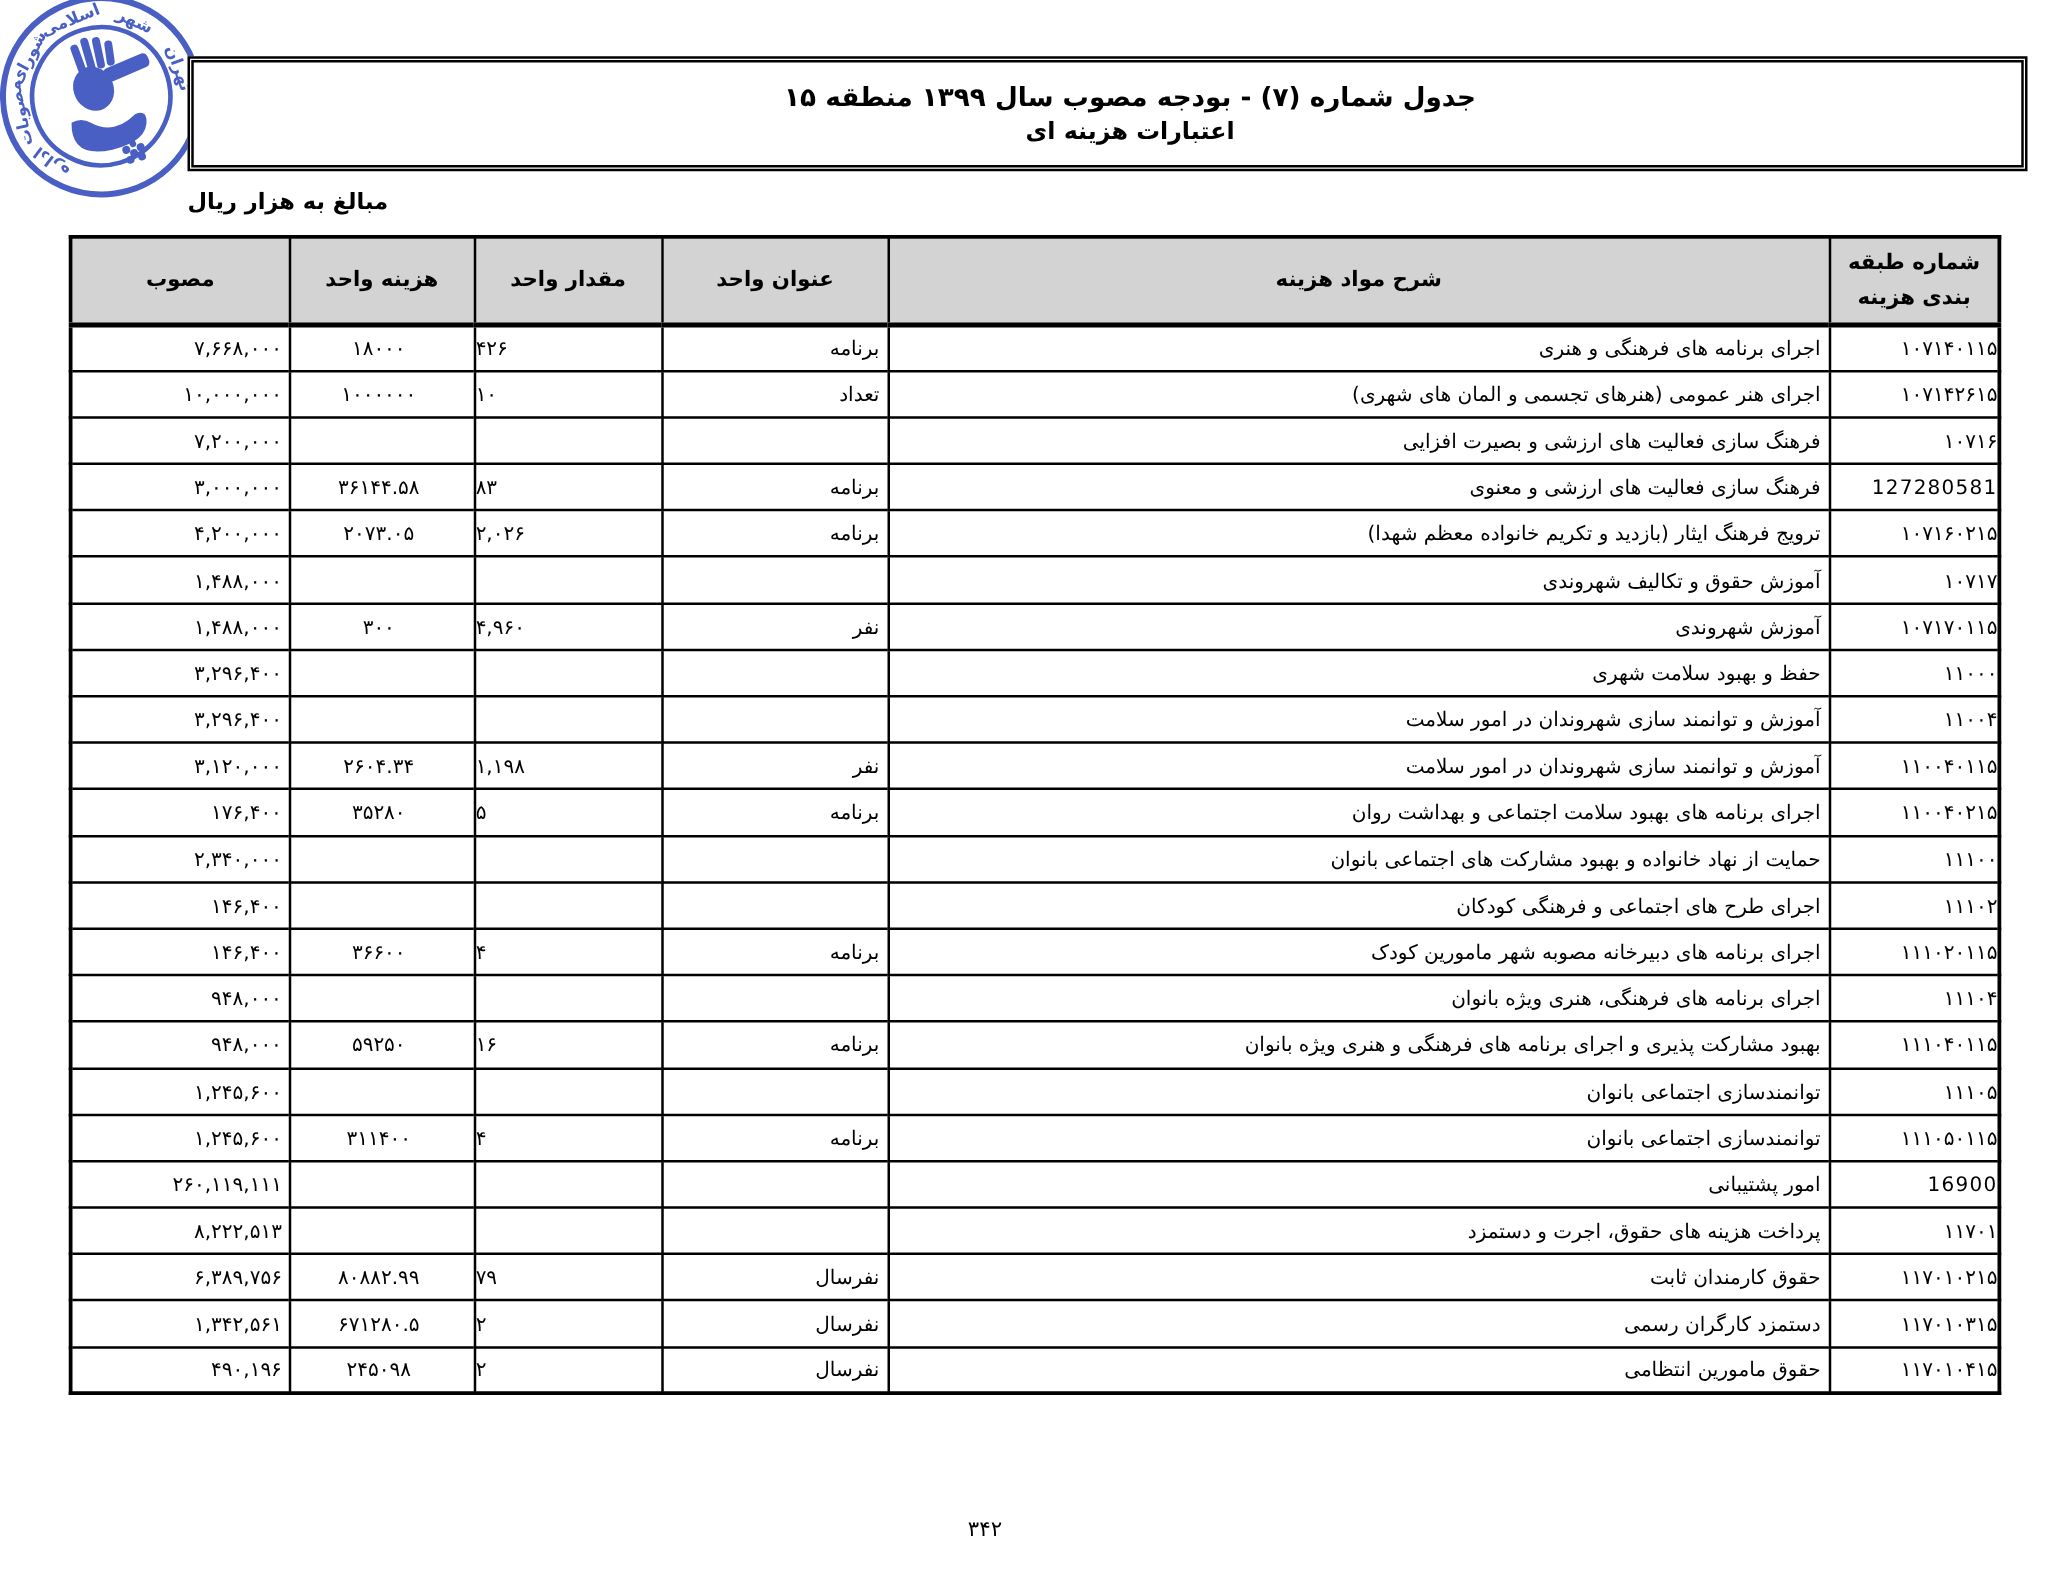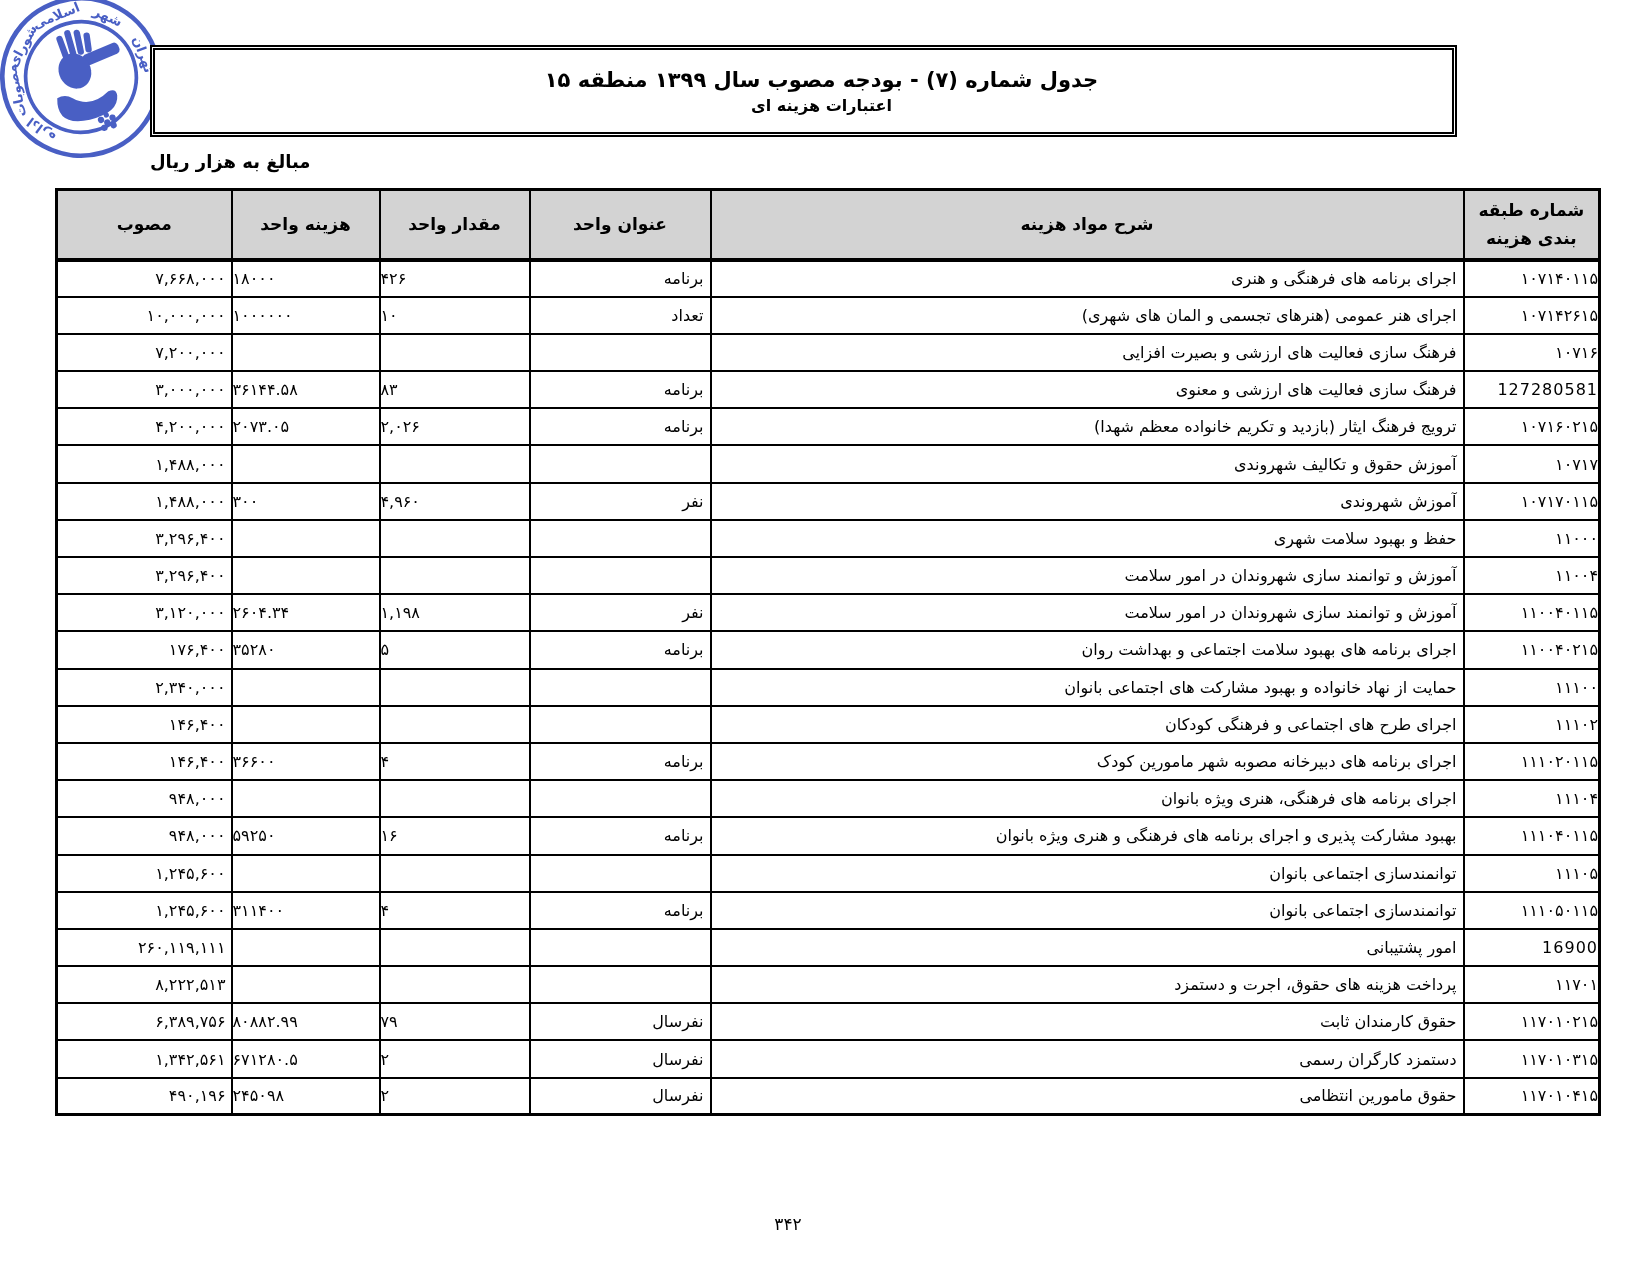--- a/index.html
+++ b/index.html
@@ -14,29 +14,29 @@
   
   .stamp {
     position: absolute; left: -4px; top: -8px;
     width: 170px; height: 170px;
     transform: rotate(-16deg);
     opacity: 0.92;
   }
   
   .title-box {
     position: absolute; left: 150px; top: 45px;
-    width: 1307px; height: 92px;
+    width: 1472px; height: 92px;
     border: 5px double #000;
     display: flex; flex-direction: column;
     align-items: center; justify-content: center;
     gap: 4px;
     background: #fff;
   }
   .title-line1 { font-size: 21px; font-weight: bold; color: #000; transform: translateX(18px); }
-  .title-line2 { font-size: 16px; font-weight: bold; color: #000; transform: translateX(18px); }
+  .title-line2 { font-size: 19px; font-weight: bold; color: #000; transform: translateX(18px); }
   
   .amounts-note {
     position: absolute; left: 150px; top: 151px;
     font-size: 18px; font-weight: bold; color: #000;
     direction: rtl;
   }
   
   table.budget {
     position: absolute; left: 55px; top: 188px;
     width: 1543px;
@@ -58,21 +58,21 @@
     text-align: center;
     border-bottom: 4px solid #000;
     line-height: 1.65;
   }
   table.budget thead th.h-code { white-space: normal; padding: 0 4px; text-align: center; }
   table.budget tbody td { height: 37.2px; font-size: 16px; background: #fff; }
   td.c-code  { text-align: right; font-size: 15px; letter-spacing: 1px; margin-left: 46px; }
   td.c-desc  { text-align: right; padding-right: 6px; }
   td.c-unit  { text-align: right; padding-right: 6px; font-size: 15px; }
   td.c-qty   { text-align: left; padding-right: 5px; font-size: 15px; }
-  td.c-cost  { text-align: left; padding-right: 5px; font-size: 15px; }
+  td.c-cost  { text-align: center; padding-right: 5px; font-size: 15px; }
   td.c-appr  { text-align: right; padding-right: 5px; font-size: 15px; }
   tr.shade-light td { background: var(--light-bg, #e9ece4); }
   tr.shade-dark  td { background: var(--dark-bg, #d6dad9); }
   
   .page-number {
     position: absolute; left: 738px; top: 1198px;
     width: 100px; text-align: center;
     font-size: 17px; color: #000; margin-top: 16px;
   }
 </style>

